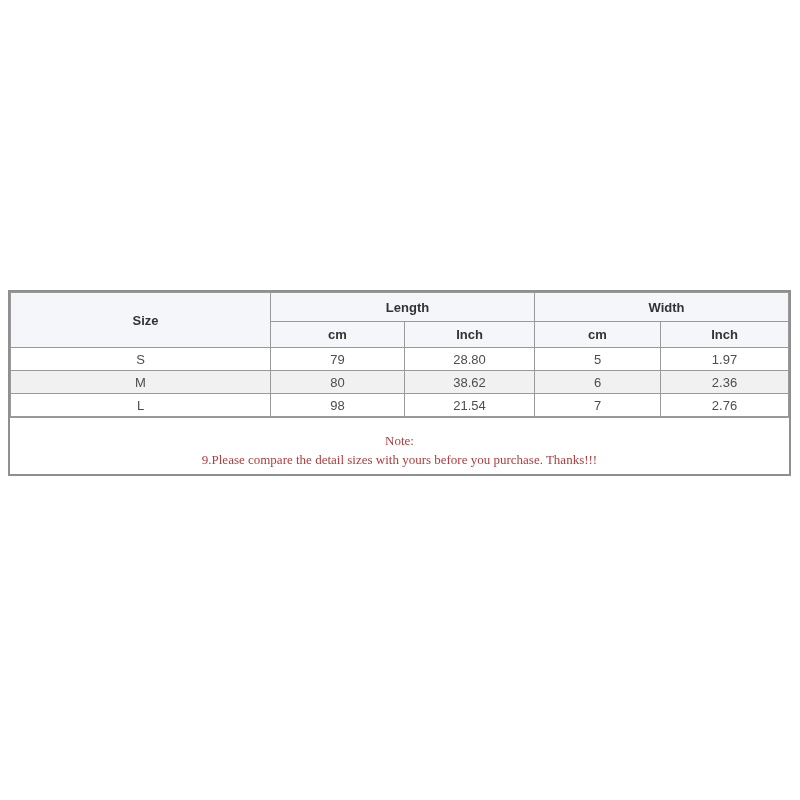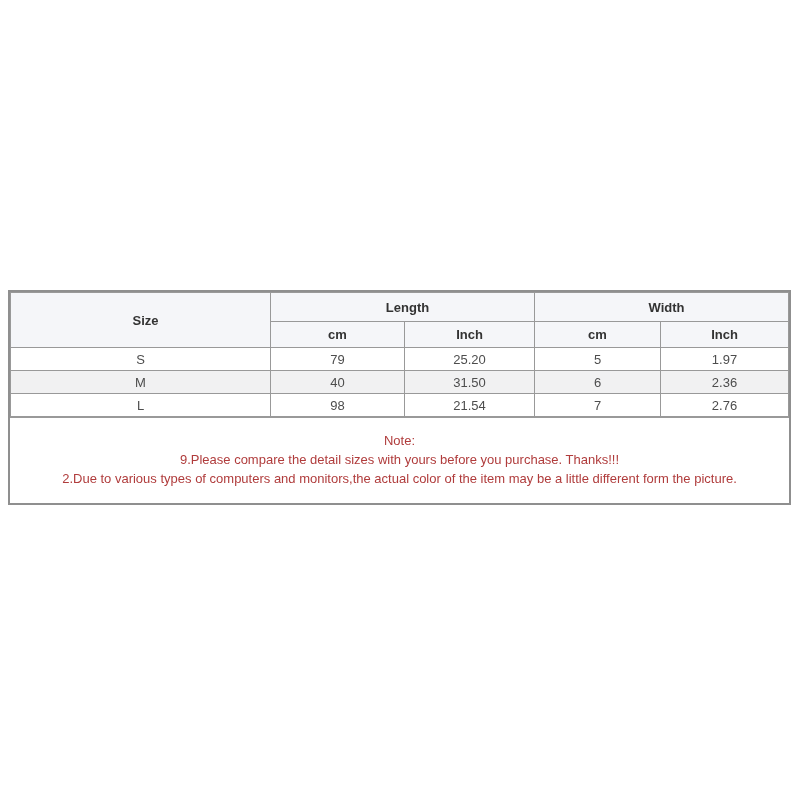--- a/index.html
+++ b/index.html
@@ -59,21 +59,22 @@
   .size-table tbody tr.zebra td {
     background: var(--zebra-bg);
   }
   .note-box {
     border-top: 1px solid var(--border);
     background: #ffffff;
     text-align: center;
     color: var(--note-text);
     font-size: 13px;
     line-height: 19px;
-    padding: 13px 8px 15px 8px;
+    padding: 13px 8px 5px 8px;
+    font-family: Liberation Serif, serif;
   }
 </style>
 </head>
 <body>
 
 <div class="size-chart">
   <table class="size-table">
     <colgroup>
       <col style="width:260px">
       <col style="width:134px">
@@ -91,38 +92,37 @@
         <th>cm</th>
         <th>Inch</th>
         <th>cm</th>
         <th>Inch</th>
       </tr>
     </thead>
     <tbody>
       <tr>
         <td>S</td>
         <td>79</td>
-        <td>25.20</td>
+        <td>28.80</td>
         <td>5</td>
         <td>1.97</td>
       </tr>
       <tr class="zebra">
         <td>M</td>
-        <td>40</td>
-        <td>31.50</td>
+        <td>80</td>
+        <td>38.62</td>
         <td>6</td>
         <td>2.36</td>
       </tr>
       <tr>
         <td>L</td>
         <td>98</td>
         <td>21.54</td>
         <td>7</td>
         <td>2.76</td>
       </tr>
     </tbody>
   </table>
   <div class="note-box">
     <div>Note:</div>
     <div>9.Please compare the detail sizes with yours before you purchase. Thanks!!!</div>
-    <div>2.Due to various types of computers and monitors,the actual color of the item may be a little different form the picture.</div>
   </div>
 </div>
 
 </body></html>

